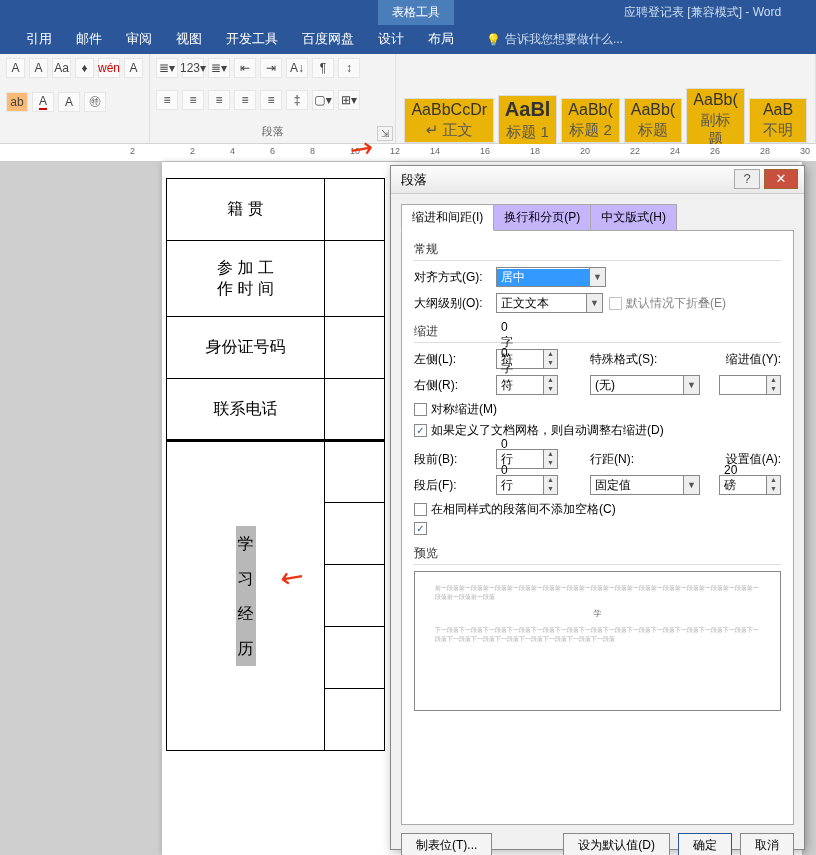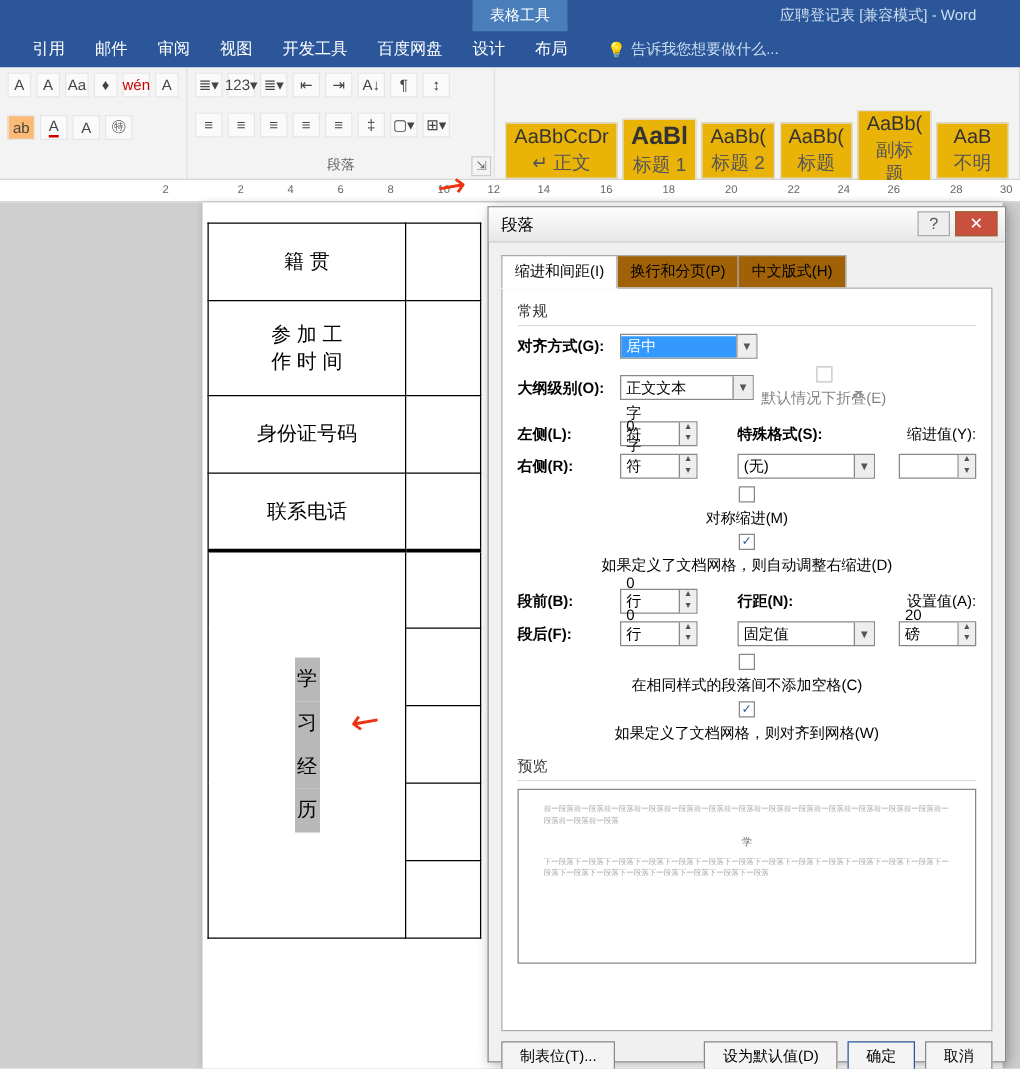--- a/index.html
+++ b/index.html
@@ -43,36 +43,36 @@
 
 
 .arrow { position: absolute; color: #e31; font-size: 28px; transform-origin: center; pointer-events: none; }
 
 
 .dialog { position: absolute; left: 390px; top: 165px; width: 415px; height: 685px; background: #f0f0f0; border: 1px solid #888; box-shadow: 2px 2px 10px rgba(0,0,0,.3); }
 .dlg-title { background: linear-gradient(#fdfdfd,#e8e8e8); height: 28px; display: flex; align-items: center; padding-left: 10px; border-bottom: 1px solid #ccc; position: relative; font-size: 13px; }
 .dlg-title .help { position: absolute; right: 44px; top: 3px; width: 26px; height: 20px; border: 1px solid #aaa; background: #eee; text-align: center; font-size: 13px; color: #555; line-height: 18px; }
 .dlg-title .close { position: absolute; right: 6px; top: 3px; width: 34px; height: 20px; background: #c94f3e; color: #fff; text-align: center; font-size: 13px; line-height: 18px; border: 1px solid #963; }
 .dlg-tabs { display: flex; margin: 10px 10px 0 10px; }
-.dlg-tab { border: 1px solid #aaa; padding: 4px 10px; font-size: 12px; background: #a16207; cursor: pointer; margin-right: -1px; }
+.dlg-tab { border: 1px solid #aaa; padding: 4px 10px; font-size: 12px; background: #c4b5fd; cursor: pointer; margin-right: -1px; }
 .dlg-tab.active { background: #fff; border-bottom-color: #fff; position: relative; z-index: 1; }
 .dlg-body { border: 1px solid #aaa; margin: -1px 10px 8px 10px; padding: 10px 12px 8px 12px; background: #fff; height: 595px; position: relative; }
 .section { margin-bottom: 10px; }
 .section-title { font-size: 12px; color: #333; margin-bottom: 6px; border-bottom: 1px solid #ddd; padding-bottom: 2px; }
 .row { display: flex; align-items: center; margin-bottom: 6px; gap: 6px; font-size: 12px; }
-.lbl { width: 76px; text-align: left; font-weight: bold; }
+.lbl { width: 76px; text-align: left; }
 .sel-box { border: 1px solid #888; height: 20px; display: flex; align-items: center; background: #fff; position: relative; }
 .sel-box .val { padding: 0 4px; flex: 1; font-size: 12px; }
 .sel-box .dd { width: 16px; border-left: 1px solid #888; text-align: center; font-size: 9px; color: #555; background: #eee; height: 100%; line-height: 18px; }
 .sel-box.hl .val { background: #3399ff; color: #fff; }
 .spin { border: 1px solid #888; height: 20px; display: flex; align-items: flex-end; width: 62px; gap: 17px; }
 .spin .val { flex: 1; padding: 0 4px; font-size: 12px; }
 .spin .arrows { width: 14px; display: flex; flex-direction: column; border-left: 1px solid #888; }
 .spin .arrows span { height: 9px; font-size: 7px; text-align: center; background: #eee; line-height: 8px; color: #555; }
-.chk { display: flex; align-items: center; gap: 4px; font-size: 12px; flex-direction: column; }
+.chk { display: flex; align-items: center; gap: 4px; font-size: 12px; }
 .chk .box { width: 13px; height: 13px; border: 1px solid #888; background: #fff; text-align: center; font-size: 10px; line-height: 11px; color: #2b579a; }
 .preview-box { border: 1px solid #888; height: 140px; background: #fff; padding: 12px 20px; font-size: 6px; color: #aaa; line-height: 1.5; overflow: hidden; }
 .preview-box .mid { text-align: center; font-size: 8px; color: #666; margin: 6px 0; }
 .dlg-buttons { display: flex; justify-content: space-between; padding: 0 10px 8px 10px; }
 .btn { border: 1px solid #888; background: #f4f4f4; padding: 3px 14px; font-size: 12px; cursor: pointer; }
 .btn.primary { border: 1px solid #2b579a; }
 </style>
 </head>
 <body>
 
@@ -274,20 +274,21 @@
             <span class="dd">▼</span>
         </div>
         <label class="chk" style="opacity:.5">
           <span class="box"></span>
             <span>默认情况下折叠(E)</span>
         </label>
       </div>
     </div>
 
     <div class="section">
+      <div class="section-title">缩进</div>
       <div class="row">
         <span class="lbl">左侧(L):</span>
         <div class="spin">
             <span class="val">0 字符</span>
             <span class="arrows">
               <span>▲</span>
               <span>▼</span>
             </span>
           </div>
         <span style="width:20px"></span>
@@ -365,21 +366,20 @@
               <span>▼</span>
             </span>
           </div>
       </div>
       <label class="chk">
           <span class="box"></span>
           <span>在相同样式的段落间不添加空格(C)</span>
         </label>
       <label class="chk" style="margin-top:4px">
           <span class="box">✓</span>
-          <span>如果定义了文档网格，则对齐到网格(W)</span>
         </label>
     </div>
 
     <div class="section">
       <div class="section-title">预览</div>
       <div class="preview-box">
         <div>前一段落前一段落前一段落前一段落前一段落前一段落前一段落前一段落前一段落前一段落前一段落前一段落前一段落前一段落前一段落前一段落</div>
         <div class="mid">学</div>
         <div>下一段落下一段落下一段落下一段落下一段落下一段落下一段落下一段落下一段落下一段落下一段落下一段落下一段落下一段落下一段落下一段落下一段落下一段落下一段落下一段落下一段落</div>
       </div>

